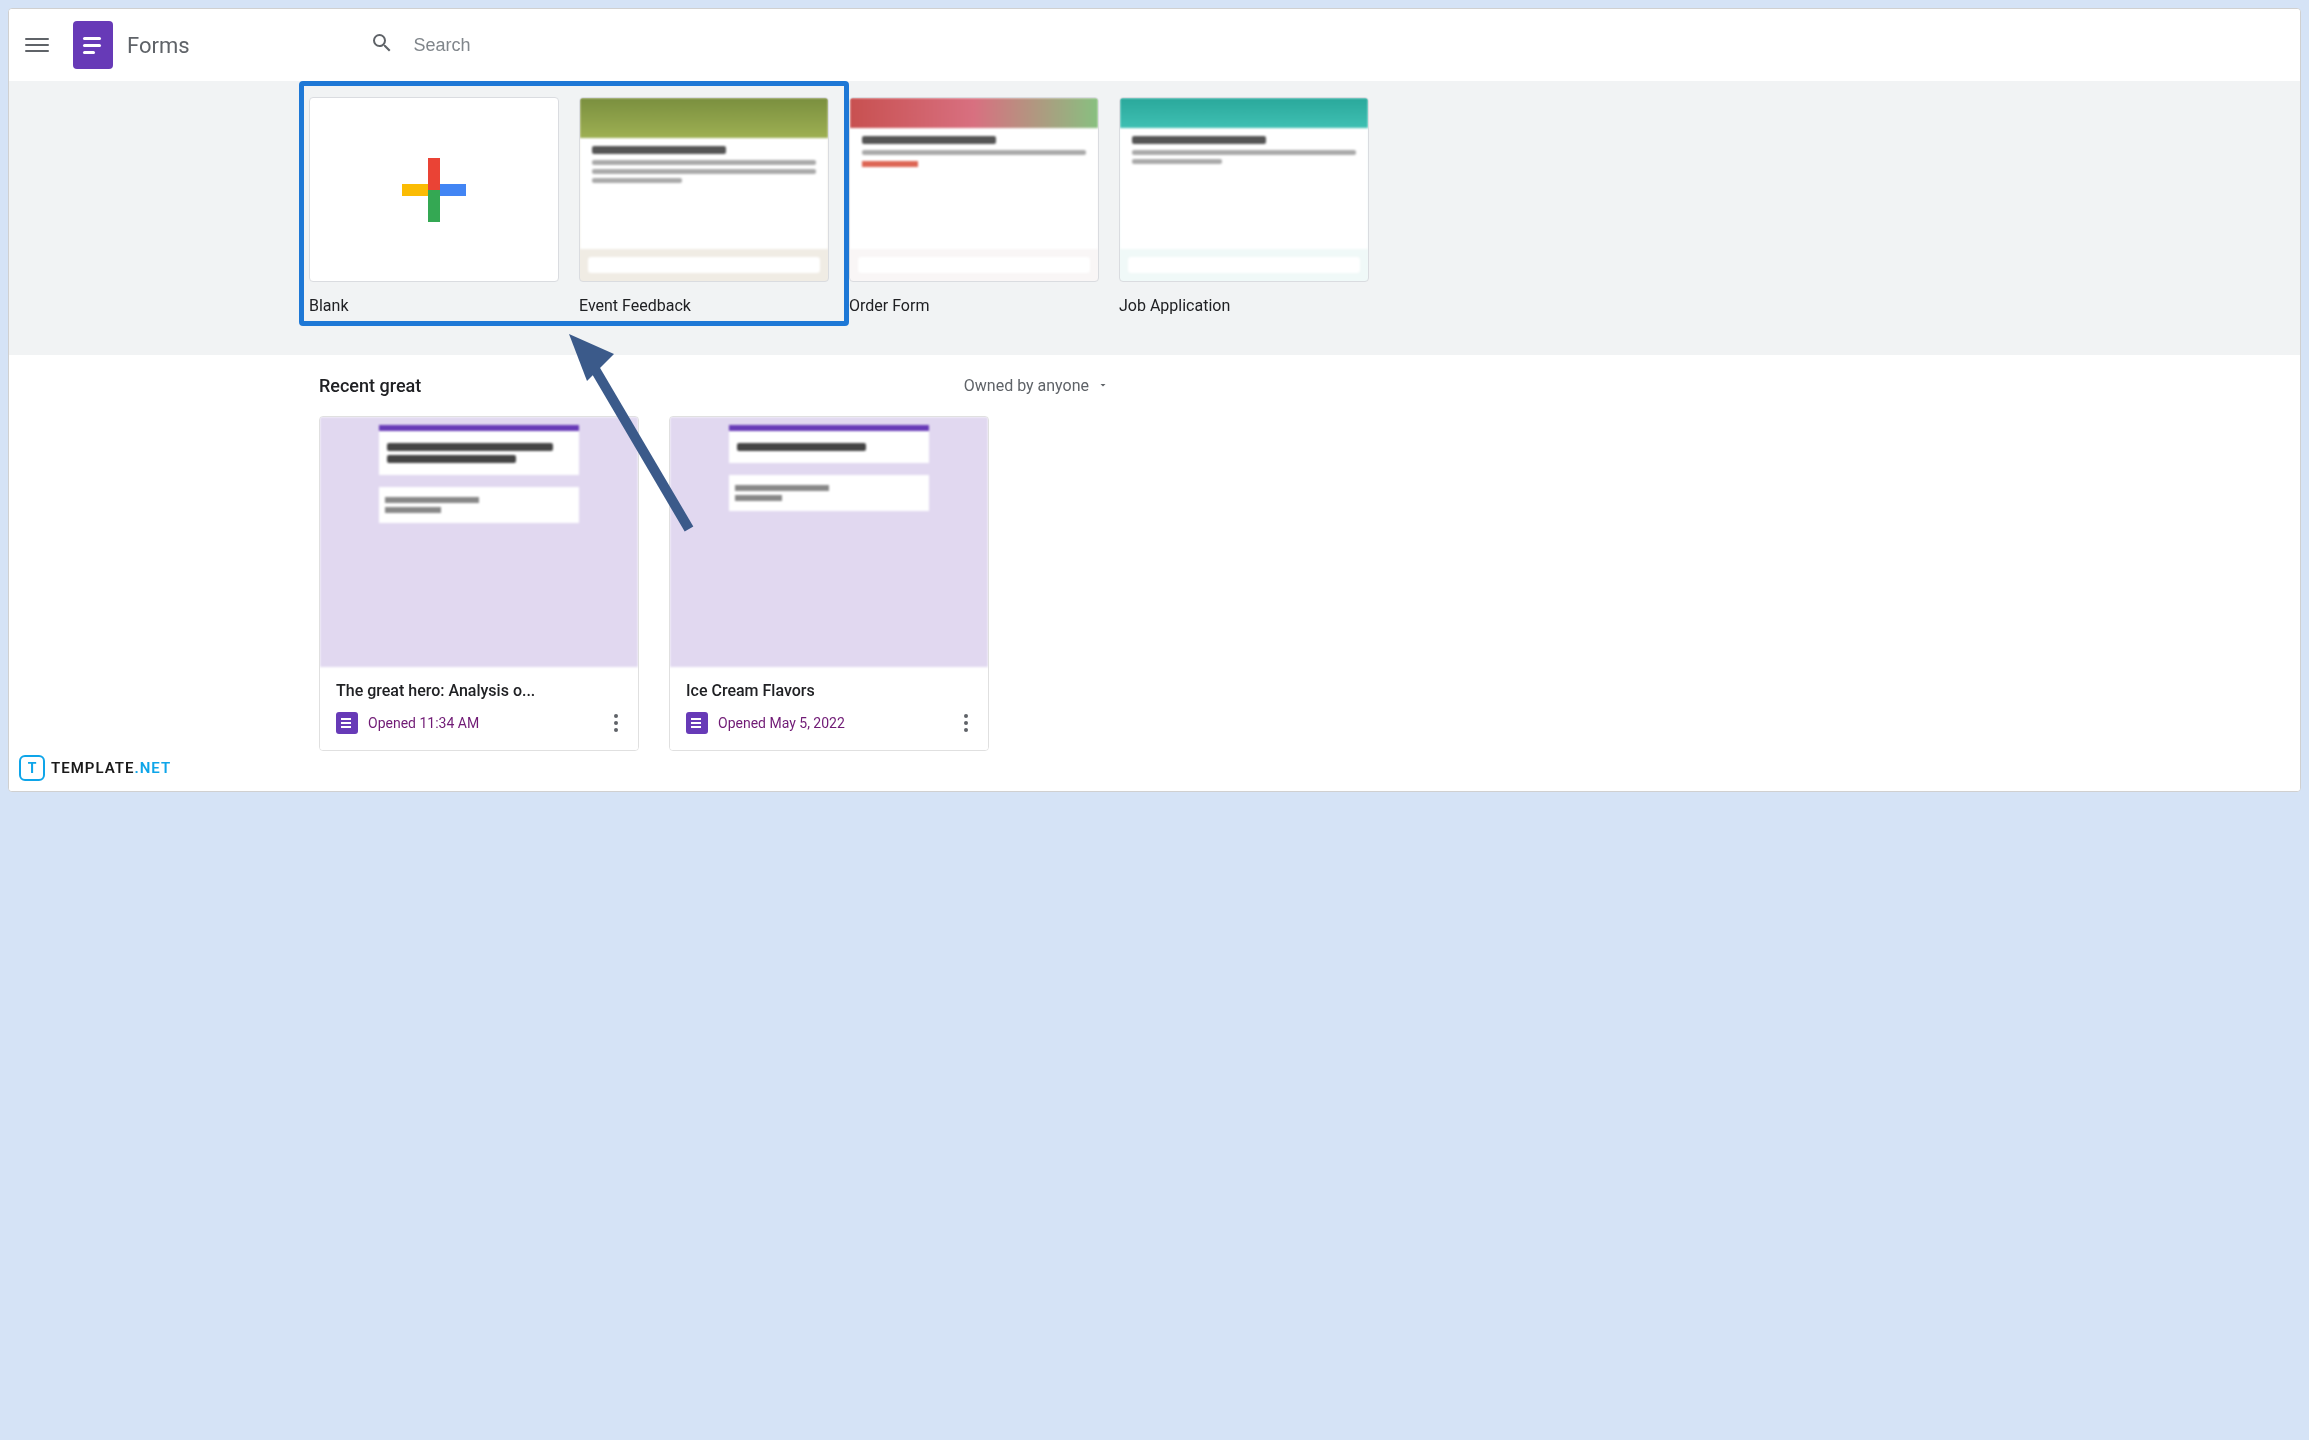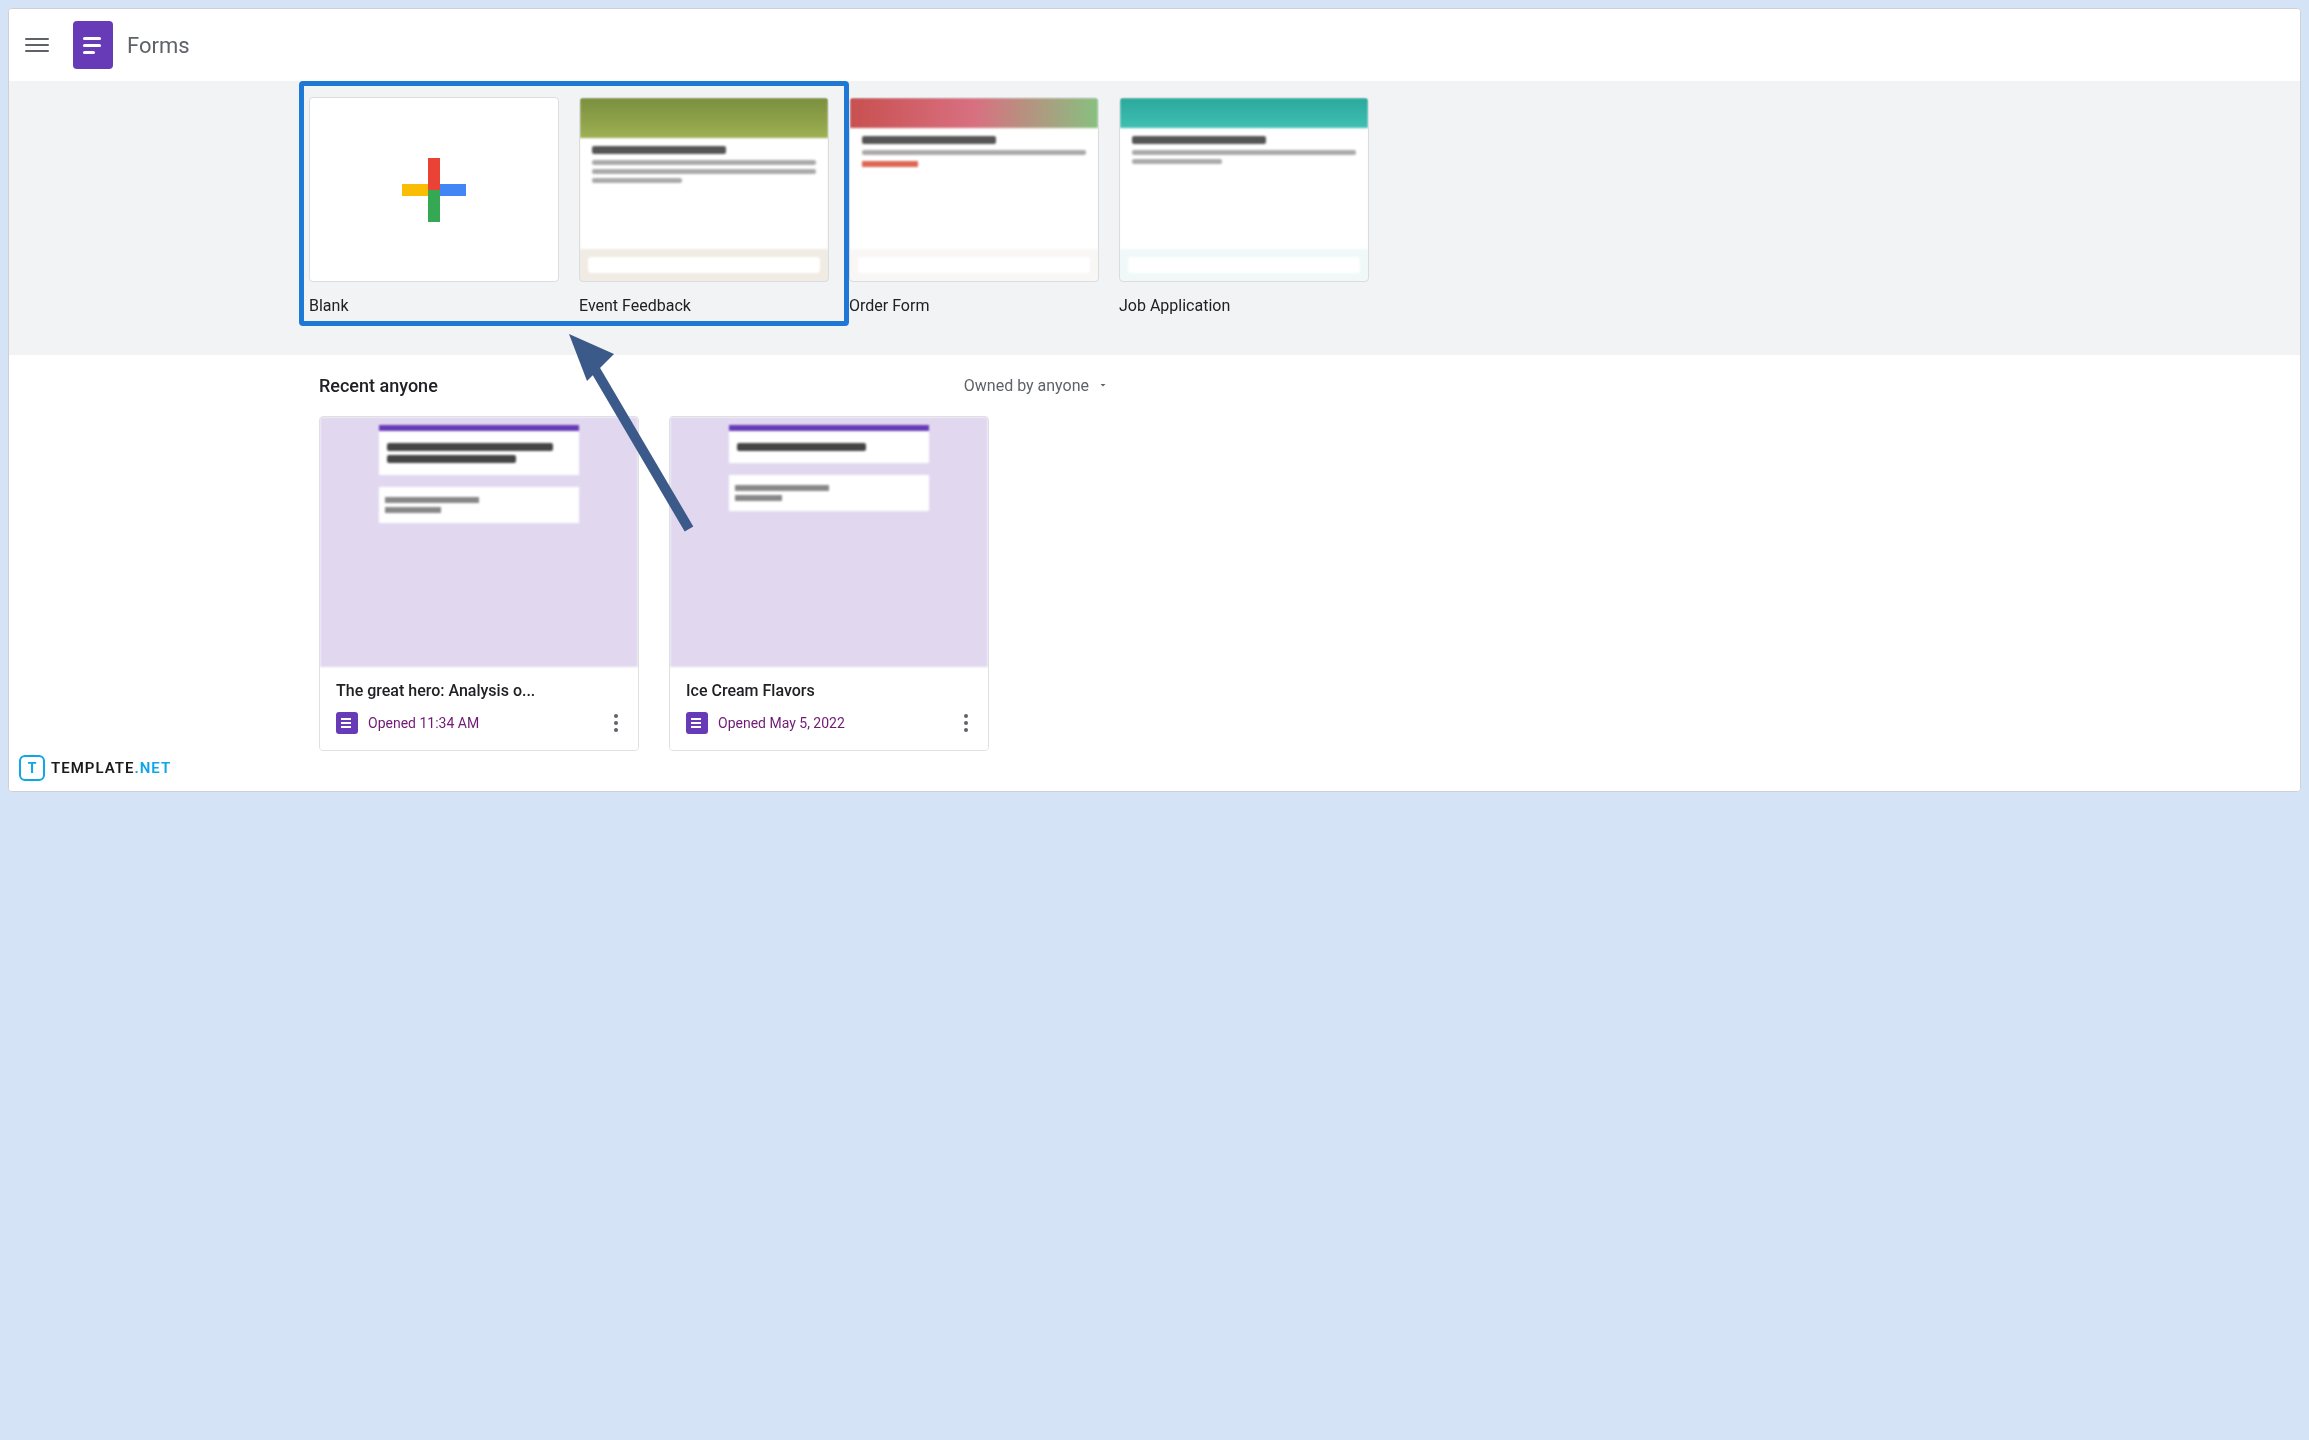--- a/index.html
+++ b/index.html
@@ -224,20 +224,28 @@
       <span></span>
         <span></span>
         <span></span>
     </div>
     <div class="logo">
       <div class="line l1"></div>
       <div class="line l2"></div>
       <div class="line l3"></div>
     </div>
     <div class="app-title">Forms</div>
+    <div class="search-wrap">
+      <span class="search-icon">
+        <svg viewBox="0 0 24 24">
+            <path d="M15.5 14h-.79l-.28-.27A6.471 6.471 0 0016 9.5 6.5 6.5 0 109.5 16c1.61 0 3.09-.59 4.23-1.57l.27.28v.79l5 4.99L20.49 19l-4.99-5zm-6 0C7.01 14 5 11.99 5 9.5S7.01 5 9.5 5 14 7.01 14 9.5 11.99 14 9.5 14z"></path>
+          </svg>
+      </span>
+      <input class="search-input" placeholder="Search" style="">
+    </div>
   </div>
 
   <div class="templates-section">
     <div class="templates-row">
       <div class="template-card">
         <div class="template-thumb">
           <div class="plus-icon">
             <div class="plus-h-left"></div>
             <div class="plus-h-right"></div>
             <div class="plus-v-top"></div>
@@ -305,21 +313,21 @@
 
     <svg class="arrow" style="left:530px; top:310px;" width="180" height="230">
       <defs></defs>
       <line x1="150" y1="210" x2="50" y2="40" stroke="#3b5a8a" stroke-width="10"></line>
       <polygon points="30,15 75,35 48,62" fill="#3b5a8a"></polygon>
     </svg>
   </div>
 
   <div class="recent-section">
     <div class="recent-header">
-      <div class="recent-title">Recent anyone</div>
+      <div class="recent-title">Recent great</div>
       <div class="owner-filter">
         <span>Owned by anyone</span>
         <span>
           <svg width="12" height="12" viewBox="0 0 24 24" fill="#5f6368">
               <path d="M7 10l5 5 5-5z"></path>
             </svg>
         </span>
       </div>
     </div>
 

